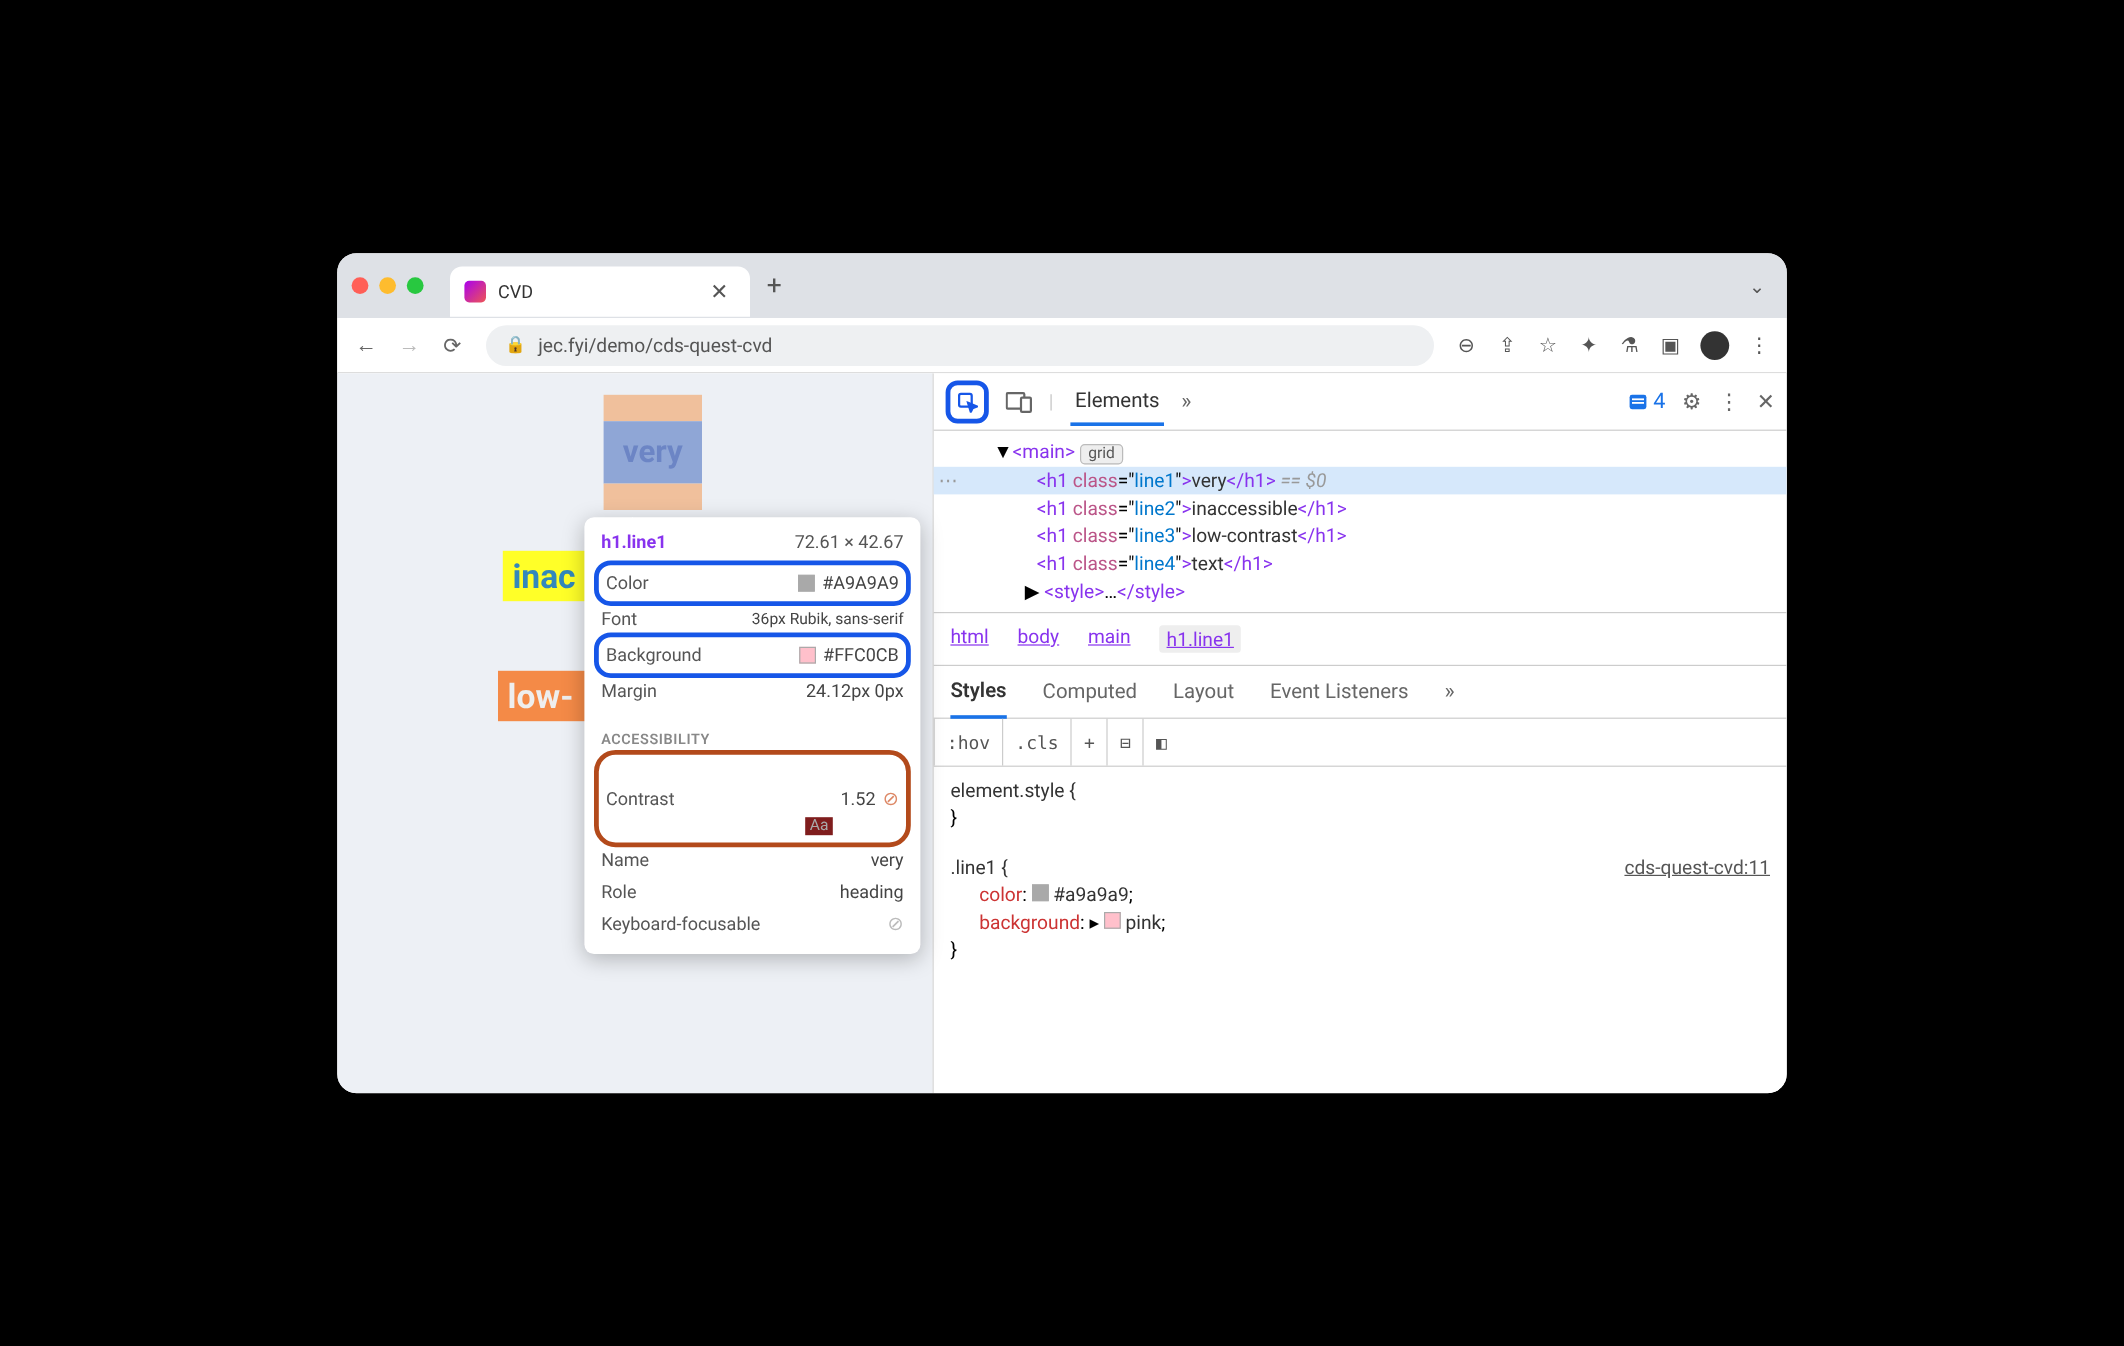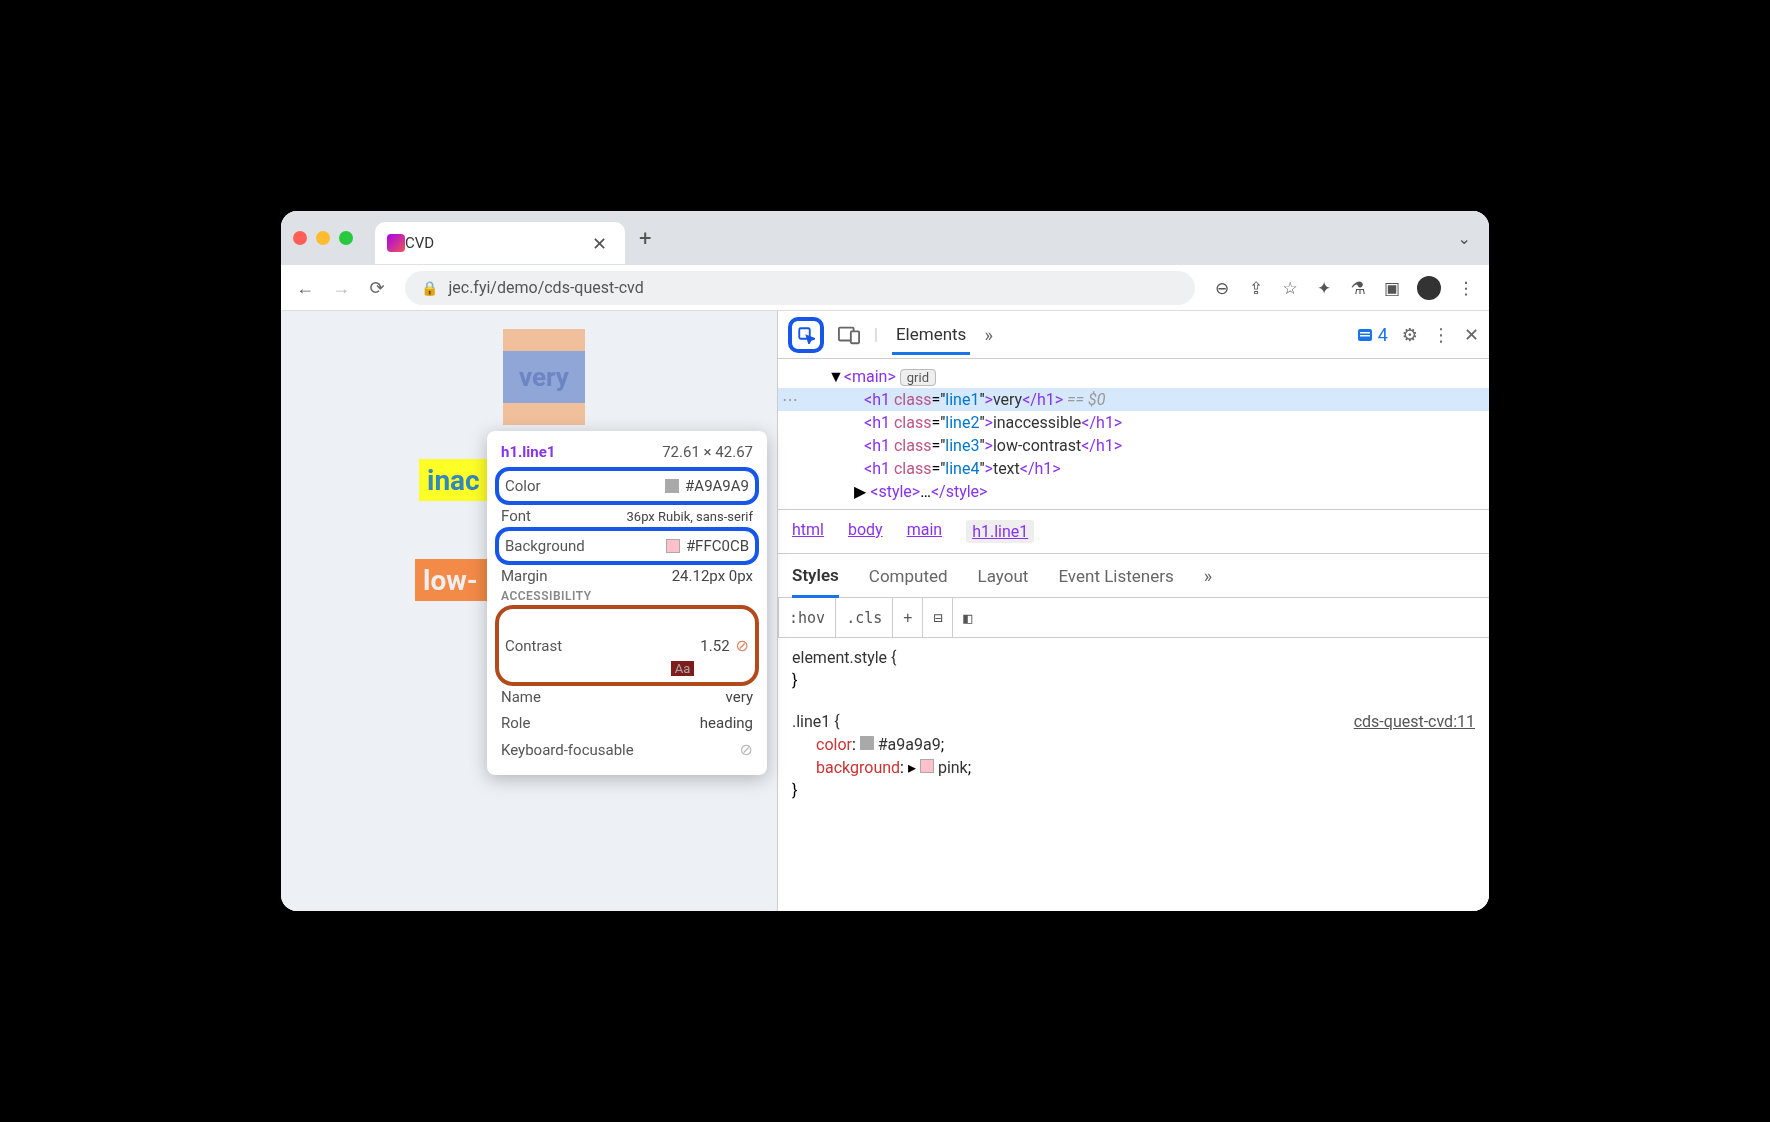--- a/index.html
+++ b/index.html
@@ -2,21 +2,21 @@
 <html><head>
 <meta charset="utf-8">
 <style>
 * { margin:0; padding:0; box-sizing:border-box; font-family:-apple-system,BlinkMacSystemFont,"Segoe UI",Roboto,sans-serif; }
 body { background:#000; width:1770px; height:1122px; display:flex; align-items:center; justify-content:center; }
 .window { width:1208px; height:700px; background:#fff; border-radius:16px; overflow:hidden; display:flex; flex-direction:column; box-shadow:0 0 40px rgba(0,0,0,.5); position:relative; }
 .titlebar { height:54px; background:#dee1e6; display:flex; align-items:center; padding:0 18px 0 12px; }
 .traffic { display:flex; gap:9px; margin-right:22px; }
 .dot { width:14px; height:14px; border-radius:50%; }
 .dot.r{background:#ff5f57}.dot.y{background:#febc2e}.dot.g{background:#28c840}
-.tab { background:#fff; border-radius:10px 10px 0 0; height:42px; padding:0 12px; display:flex; align-items:center; margin-top:10px; min-width:250px; }
+.tab { background:#fff; border-radius:10px 10px 0 0; height:42px; padding:0 12px; display:flex; align-items:center; gap:10px; margin-top:10px; min-width:250px; }
 .favicon { width:18px; height:18px; border-radius:4px; background:linear-gradient(135deg,#a0e,#e55); }
 .tab-title { font-size:15px; color:#333; flex:1; }
 .tab-x { font-size:18px; color:#555; margin-right:6px; }
 .newtab { font-size:22px; color:#555; margin-left:14px; }
 .tabchev { margin-left:auto; color:#555; }
 .toolbar { height:46px; background:#fff; border-bottom:1px solid #ddd; display:flex; align-items:center; padding:0 10px; gap:8px; }
 .nav-ico { width:28px; text-align:center; color:#666; font-size:18px; }
 .addr { flex:1; background:#eef0f2; border-radius:20px; height:34px; display:flex; align-items:center; padding:0 16px; gap:10px; margin:0 6px; }
 .lock { color:#666; font-size:14px; }
 .url { color:#555; font-size:16px; }
@@ -37,21 +37,21 @@
 .tooltip { position:absolute; left:206px; top:120px; width:280px; background:#fff; border-radius:8px; box-shadow:0 4px 18px rgba(0,0,0,.25); padding:12px 14px; font-size:15px; z-index:5; }
 .tooltip::before { content:""; position:absolute; top:-8px; left:32px; border:8px solid transparent; border-bottom-color:#fff; }
 .tt-hdr { display:flex; justify-content:space-between; margin-bottom:8px; }
 .tt-sel { color:#83e; font-weight:700; }
 .tt-dim { color:#555; }
 .tt-row { display:flex; justify-content:space-between; align-items:center; padding:4px 0; color:#555; }
 .tt-val { display:flex; align-items:center; gap:6px; color:#444; }
 .sw { width:14px; height:14px; border:1px solid #aaa; }
 .hl-blue { border:4px solid #1656e8; border-radius:14px; margin:-2px -6px; padding:2px 6px; }
 .hl-brown { border:4px solid #b34a1b; border-radius:18px; margin:-2px -6px; padding:2px 6px; }
-.tt-sec { font-size:12px; color:#888; letter-spacing:.5px; margin:0 0 4px; font-weight:600; }
+.tt-sec { font-size:12px; color:#888; letter-spacing:.5px; margin:20px 0 4px; font-weight:600; }
 .aa { background:#7f1d1d; color:#a9a9a9; padding:0 4px; font-size:13px;margin-top:46px; }
 .warn { color:#d86; font-size:16px; }
 .noentry { color:#bbb; font-size:16px; }
 .devtools { flex:1; display:flex; flex-direction:column; border-left:1px solid #ccc; background:#fff; }
 .dt-top { height:48px; border-bottom:1px solid #ccc; display:flex; align-items:center; padding:0 10px; gap:14px; }
 .dt-inspect { width:36px; height:36px; border:4px solid #1656e8; border-radius:10px; display:flex; align-items:center; justify-content:center; color:#1656e8; font-size:18px; }
 .dt-ico { color:#666; font-size:18px; }
 .dt-tab { font-size:17px; color:#333; padding:10px 4px 8px; }
 .dt-tab.active { color:#333; border-bottom:3px solid #1a73e8; }
 .dt-right { margin-left:auto; display:flex; align-items:center; gap:14px; }

